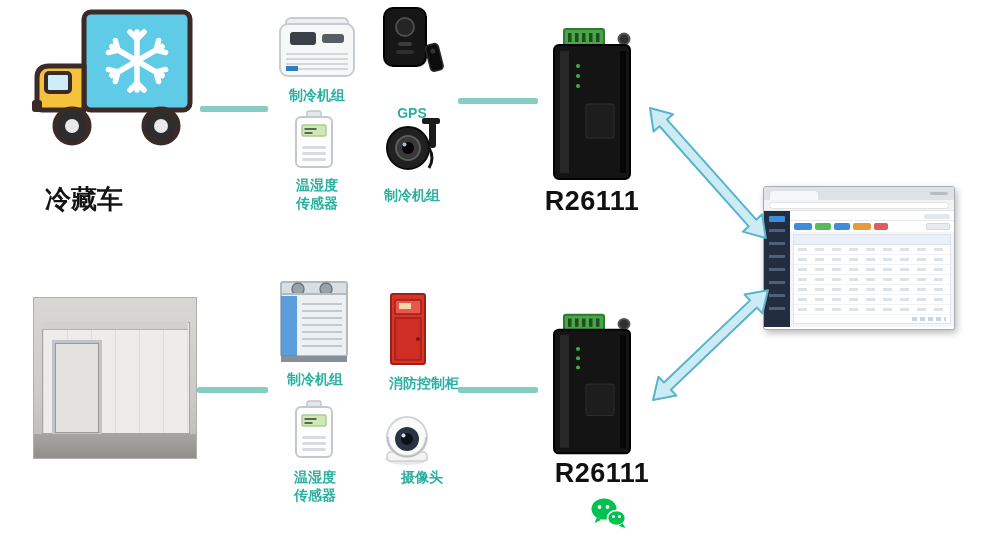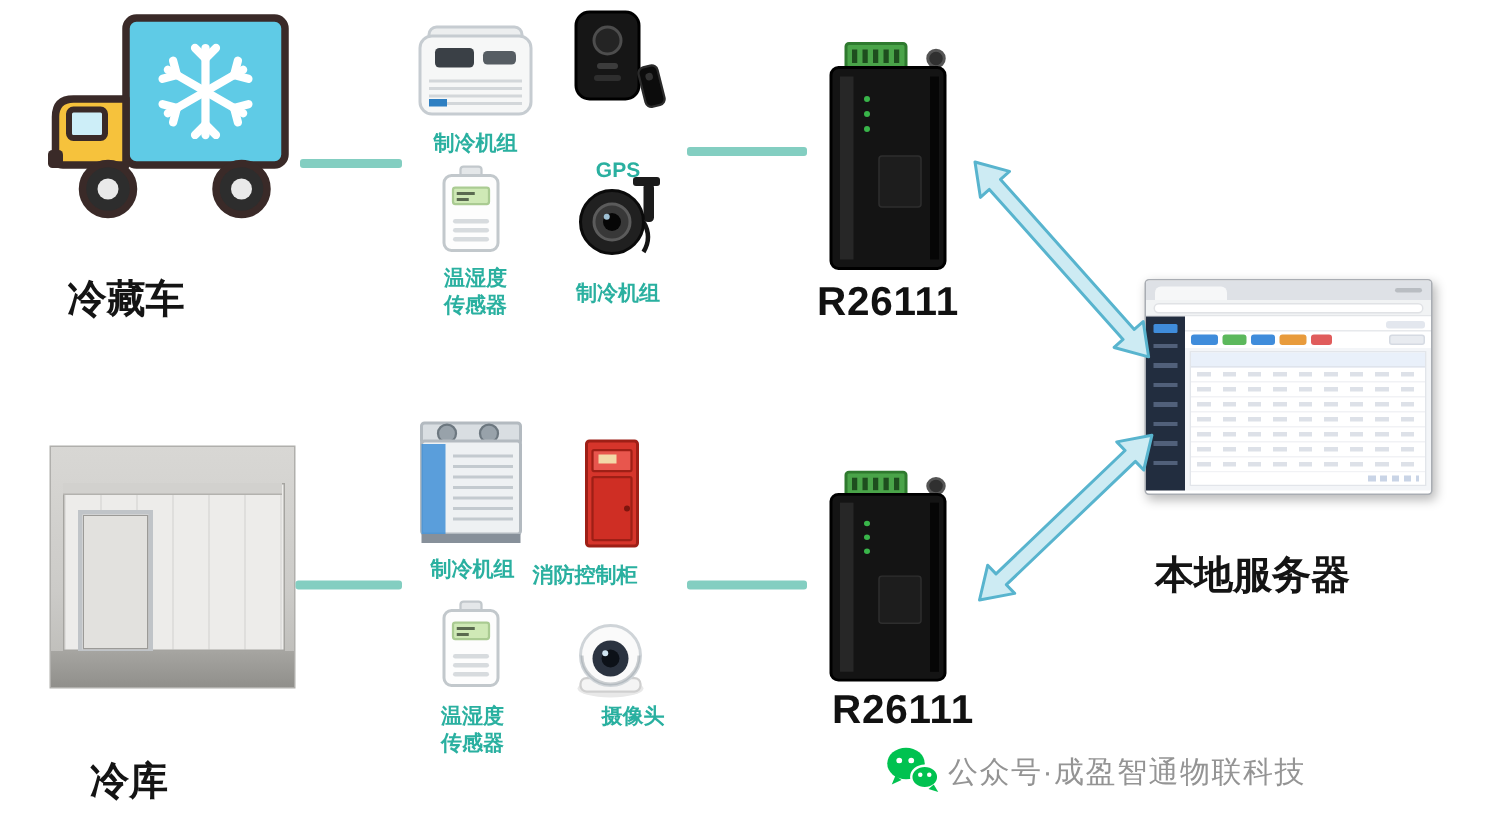--- a/index.html
+++ b/index.html
@@ -181,21 +181,20 @@
     </svg>
   </div>
   <div class="abs r-label" style="left:540px;top:186px;width:104px">R26111</div>
 
   <div class="abs coldroom" style="left:33px;top:297px;width:162px;height:160px">
     <div class="cr-box"></div>
     <div class="cr-roof"></div>
     <div class="cr-door"></div>
     <div class="cr-floor"></div>
   </div>
-  <div class="abs label-black" style="left:60px;top:503px;width:80px">冷库</div>
 
   <div class="tline" style="left:197px;top:387px;width:71px"></div>
   <div class="tline" style="left:458px;top:387px;width:80px"></div>
 
   <div class="abs" style="left:278px;top:280px;width:72px;height:84px">
     <svg viewBox="0 0 72 84" width="72" height="84">
       <rect x="3" y="2" width="66" height="14" rx="2" fill="#d9dee2" stroke="#b3bac0" stroke-width="2"></rect>
       <circle cx="20" cy="9" r="6" fill="#98a2aa" stroke="#6d7880" stroke-width="1.5"></circle>
       <circle cx="48" cy="9" r="6" fill="#98a2aa" stroke="#6d7880" stroke-width="1.5"></circle>
       <rect x="3" y="14" width="66" height="62" rx="2" fill="#eef1f3" stroke="#b3bac0" stroke-width="2"></rect>
@@ -216,21 +215,21 @@
 
   <div class="abs" style="left:388px;top:292px;width:40px;height:76px">
     <svg viewBox="0 0 40 76" width="40" height="76">
       <rect x="3" y="2" width="34" height="70" rx="2" fill="#d6352b" stroke="#9e1f16" stroke-width="2"></rect>
       <rect x="7" y="8" width="26" height="14" rx="1" fill="#e8564d" stroke="#9e1f16" stroke-width="1.5"></rect>
       <rect x="11" y="11" width="12" height="6" fill="#f3d9a8"></rect>
       <rect x="7" y="26" width="26" height="42" rx="1" fill="#cf2e24" stroke="#9e1f16" stroke-width="1.5"></rect>
       <circle cx="30" cy="47" r="2" fill="#7e150e"></circle>
     </svg>
   </div>
-  <div class="abs dev-label" style="left:350px;top:374px;width:80px">消防控制柜</div>
+  <div class="abs dev-label" style="left:384px;top:374px;width:80px">消防控制柜</div>
 
   <div class="abs" style="left:288px;top:400px;width:52px;height:62px">
     <svg viewBox="0 0 52 62" width="52" height="62">
       <rect x="19" y="1" width="14" height="8" rx="2" fill="#e4e7e9" stroke="#c2c8cc" stroke-width="1.5"></rect>
       <rect x="8" y="7" width="36" height="50" rx="5" fill="#fdfdfd" stroke="#c2c8cc" stroke-width="2"></rect>
       <rect x="14" y="15" width="24" height="11" rx="1.5" fill="#cfe9b6" stroke="#aacb92" stroke-width="1.5"></rect>
       <rect x="16.5" y="18" width="12" height="2" fill="#5a6a50"></rect>
       <rect x="16.5" y="22" width="8" height="2" fill="#5a6a50"></rect>
       <g fill="#d7dbde">
         <rect x="14" y="36" width="24" height="3" rx="1.5"></rect>
@@ -303,36 +302,34 @@
           <div class="srv-row"></div>
           <div class="srv-row"></div>
           <div class="srv-row"></div>
           <div class="srv-row"></div>
           <div class="srv-row"></div>
           <div class="srv-pager"></div>
         </div>
       </div>
     </div>
   </div>
-  <div class="abs label-black" style="left:770px;top:366px;width:160px">本地服务器</div>
 
   <svg class="arrows" width="1000" height="554" viewBox="0 0 1000 554">
     <g fill="#cdebf3" stroke="#58b4ce" stroke-width="2" stroke-linejoin="round">
       <polygon transform="translate(650,108) rotate(48.3)" points="0,0 20,-13 20,-5 154,-5 154,-13 174,0 154,13 154,5 20,5 20,13"></polygon>
       <polygon transform="translate(653,400) rotate(-43.7)" points="0,0 20,-13 20,-5 139,-5 139,-13 159,0 139,13 139,5 20,5 20,13"></polygon>
     </g>
   </svg>
 
   <div class="abs" style="left:590px;top:497px;width:36px;height:32px">
     <svg viewBox="0 0 36 32" width="36" height="32">
       <ellipse cx="14" cy="12" rx="12.5" ry="10.5" fill="#00c250"></ellipse>
       <path d="M7 20 l-2.5 6 6.5-3 z" fill="#00c250"></path>
       <circle cx="9.5" cy="10" r="1.9" fill="#fff"></circle>
       <circle cx="17.5" cy="10" r="1.9" fill="#fff"></circle>
       <ellipse cx="26.5" cy="21" rx="9" ry="7.5" fill="#00c250" stroke="#ffffff" stroke-width="1.6"></ellipse>
       <path d="M32.5 26 l3 5 -6.5-2 z" fill="#00c250"></path>
       <circle cx="23.5" cy="19.5" r="1.5" fill="#fff"></circle>
       <circle cx="29.5" cy="19.5" r="1.5" fill="#fff"></circle>
     </svg>
   </div>
-  <div class="abs footer-text" style="left:632px;top:501px;width:300px">公众号·成盈智通物联科技</div>
 
 </div>
 
 </body></html>

